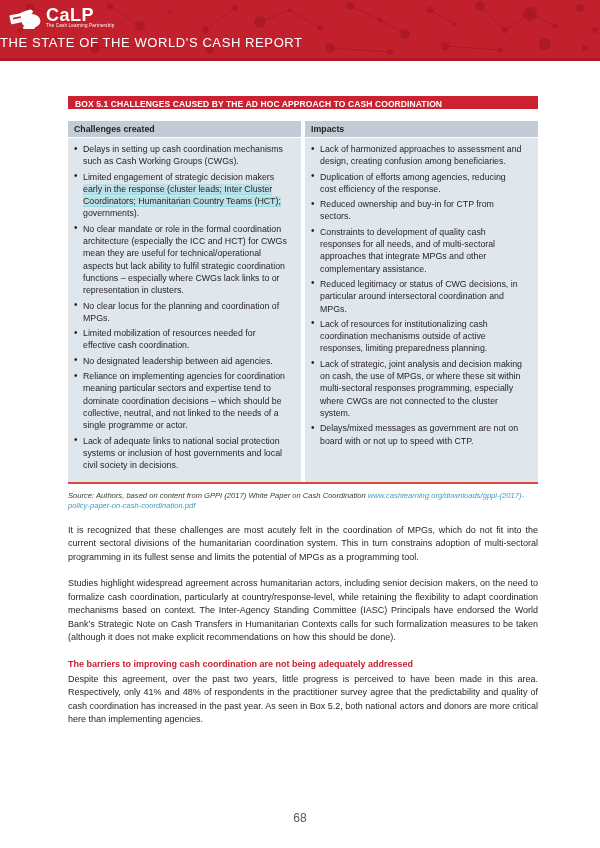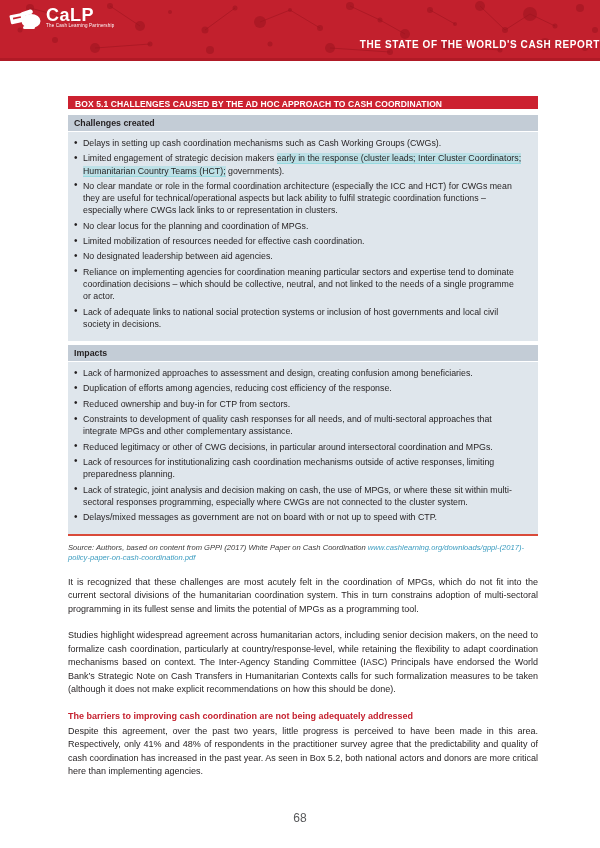--- a/index.html
+++ b/index.html
@@ -17,34 +17,34 @@
     border-bottom:3px solid var(--banner_red_dark,#b01a26);
     overflow:hidden;
   }
   .pattern{position:absolute;top:0;left:0;width:600px;height:58px;}
   .logo{position:absolute;top:6px;left:9px;display:flex;align-items:flex-start;z-index:2;}
   .logo-mark{width:34px;height:26px;margin-right:3px;}
   .logo-text{display:flex;flex-direction:column;margin-top:2px;}
   .logo-name{color:#fff;font-weight:bold;font-size:18px;line-height:15px;letter-spacing:0.5px;}
   .logo-tag{color:#fff;font-size:4.5px;line-height:6px;letter-spacing:0.2px;}
   .banner-title{
-    position:absolute;left:0;right:0;bottom:8px;text-align:right;z-index:2;
-    color:#ffffff;font-size:10px;letter-spacing:0.6px;font-weight:bold;
+    position:absolute;left:0;right:0;bottom:8px;text-align:left;z-index:2;
+    color:#ffffff;font-size:13px;letter-spacing:0.6px;font-weight:normal;
   }
 
   
   .content{position:absolute;left:68px;top:96px;width:470px;}
 
   
   .box-title{
     background:var(--box_bar_red,#cc2130);color:#ffffff;
     font-weight:bold;font-size:8.5px;line-height:9px;
     padding:4px 7px 0 7px;letter-spacing:0.1px;
   }
-  .box-table{display:flex;gap:4px;margin-top:6px;border-bottom:2px solid var(--rule_red,#d94a3a);padding-bottom:0;flex-direction:column;}
+  .box-table{display:flex;gap:4px;margin-top:12px;border-bottom:2px solid var(--rule_red,#d94a3a);padding-bottom:0;}
   .col{flex:1;display:flex;flex-direction:column;min-width:0;}
   .col-head{
     background:var(--table_header_bg,#c3ccd6);
     font-weight:bold;font-size:8.8px;line-height:10px;
     padding:3px 6px;margin-bottom:1px;color:#231f20;
   }
   ul.col-body{
     flex:1;background:var(--table_body_bg,#dfe6ec);
     margin:0;padding:5px 14px 8px 4px;list-style:none;
   }
@@ -175,21 +175,21 @@
               <li>Lack of adequate links to national social protection systems or inclusion of host governments and local civil society in decisions.</li>
             </ul>
         </div>
         <div class="col">
           <div class="col-head">Impacts</div>
           <ul class="col-body">
               <li>Lack of harmonized approaches to assessment and design, creating confusion among beneficiaries.</li>
               <li>Duplication of efforts among agencies, reducing cost efficiency of the response.</li>
               <li>Reduced ownership and buy-in for CTP from sectors.</li>
               <li>Constraints to development of quality cash responses for all needs, and of multi-sectoral approaches that integrate MPGs and other complementary assistance.</li>
-              <li>Reduced legitimacy or other of CWG decisions, in particular around intersectoral coordination and MPGs.</li>
+              <li>Reduced legitimacy or status of CWG decisions, in particular around intersectoral coordination and MPGs.</li>
               <li>Lack of resources for institutionalizing cash coordination mechanisms outside of active responses, limiting preparedness planning.</li>
               <li>Lack of strategic, joint analysis and decision making on cash, the use of MPGs, or where these sit within multi-sectoral responses programming, especially where CWGs are not connected to the cluster system.</li>
               <li>Delays/mixed messages as government are not on board with or not up to speed with CTP.</li>
             </ul>
         </div>
       </div>
     </section>
 
     <p class="source"><span>Source: Authors, based on content from GPPI (2017) White Paper on Cash Coordination </span><a class="source-link">www.cashlearning.org/downloads/gppi-(2017)-policy-paper-on-cash-coordination.pdf</a></p>
 

